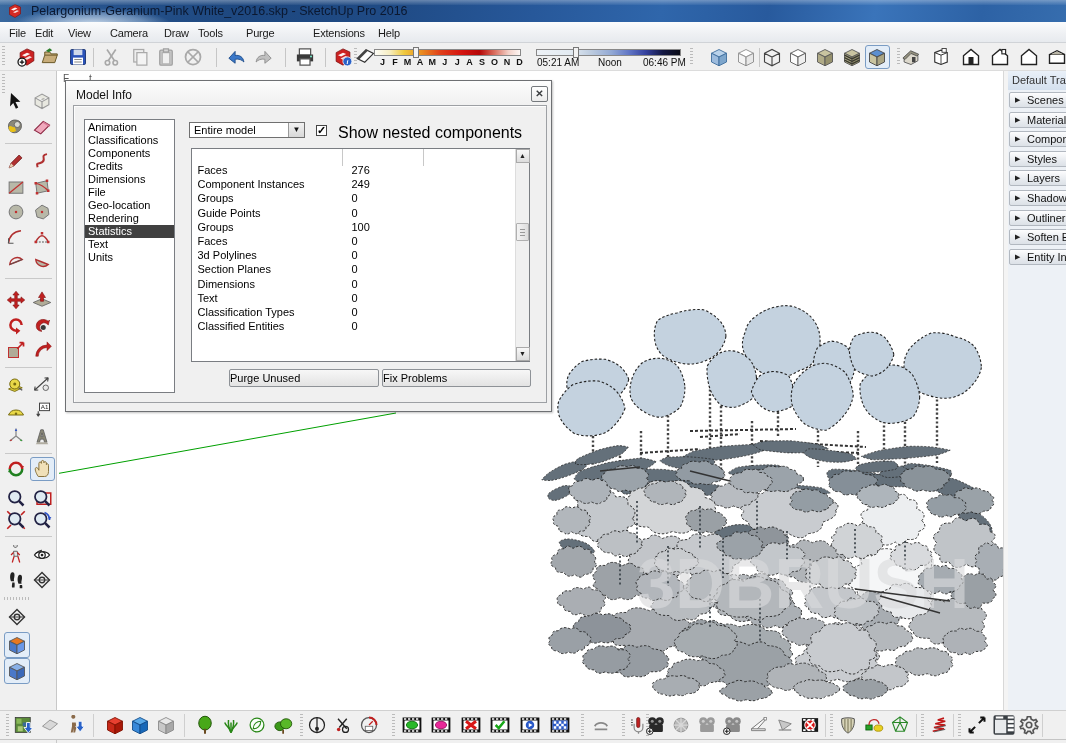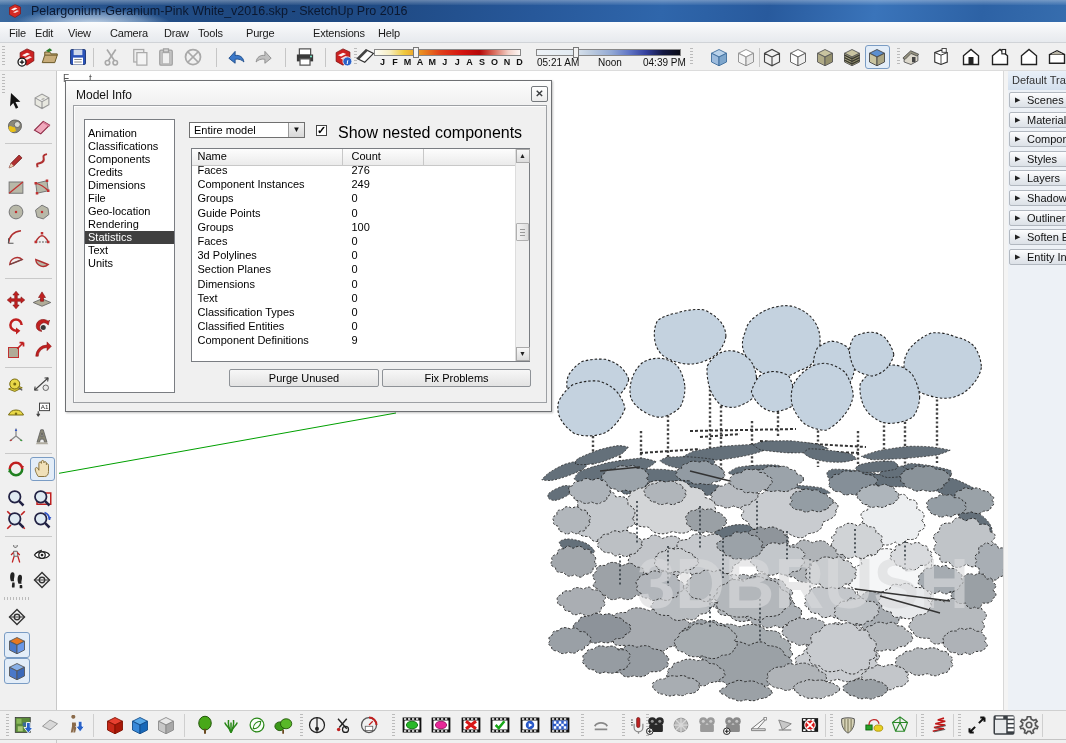--- a/index.html
+++ b/index.html
@@ -22,38 +22,38 @@
 #rightstrip{position:absolute;left:1003px;top:71px;width:5px;height:639px;background:#f4f4f4;border-left:1px solid #d8d8d8}
 #tray{position:absolute;left:1008px;top:71px;width:58px;height:639px;background:#edf1f6;overflow:hidden}
 #trayhead{position:absolute;left:0;top:0;width:100%;height:19px;white-space:nowrap;background:linear-gradient(180deg,#e9f0f8,#d4e0ee);font-size:11px;color:#333;padding:3px 0 0 4px}
 .traybar{left:1px;width:80px;height:16px;background:linear-gradient(180deg,#fdfdfe,#e4e8ed 70%,#dce1e7);border:1px solid #b2b8c0;border-radius:2px;font-size:11px;color:#111;padding:1px 0 0 17px;white-space:nowrap}
 .tri{position:absolute;left:5px;top:3px;font-size:7px;color:#222}
 #bottombar{position:absolute;left:0;top:710px;width:1066px;height:30px;background:#f0f0f0;border-top:1px solid #d0d0d0;border-bottom:1px solid #c4c4c4}
 #dialog{position:absolute;left:65px;top:80px;width:487px;height:332px;background:linear-gradient(180deg,#fdfdfd 0px,#f5f5f5 14px,#f0f0f0 26px);border:1px solid #6e7073;box-shadow:1px 1px 2px rgba(0,0,0,0.25)}
 #dlgtitle{position:absolute;left:10px;top:7px;font-size:12px;color:#111}
 #dlgclose{position:absolute;left:465px;top:5px;width:17px;height:16px;border:1px solid #75797d;border-radius:2px;background:linear-gradient(180deg,#fff,#ececec);color:#3a3d40;font-size:10px;text-align:center;line-height:14px;font-weight:bold}
 #dlggroup{position:absolute;left:7px;top:24px;width:474px;height:298px;border:1px solid #9da0a4;box-shadow:inset 1px 1px 0 #fdfdfd}
-#dlglist{position:absolute;left:10px;top:13px;width:91px;height:274px;background:#fff;border:1px solid #7a7d82;font-size:11px;padding-top:7px}
+#dlglist{position:absolute;left:10px;top:13px;width:91px;height:274px;background:#fff;border:1px solid #7a7d82;font-size:11px;padding-top:1px}
 .li{height:13px;line-height:13px;padding-left:3px;color:#000;white-space:nowrap}
 .li.sel{background:#404040;color:#fff}
 #dlgdrop{position:absolute;left:115px;top:16px;width:116px;height:16px;background:#fff;border:1px solid #707070;font-size:11px;line-height:14px;padding-left:4px}
 #dlgdroparr{position:absolute;right:0;top:0;width:16px;height:14px;background:linear-gradient(180deg,#f2f2f2,#d8d8d8);border-left:1px solid #9a9a9a;text-align:center;font-size:8px;line-height:13px;color:#111}
 #dlgcheck{position:absolute;left:242px;top:19px;width:11px;height:11px;background:#fff;border:1px solid #444;font-size:11px;line-height:9px;text-align:center;color:#000;font-weight:bold}
 #dlgchecklab{position:absolute;left:264px;top:18px;font-size:16px;color:#000}
 #dlgtable{position:absolute;left:116.5px;top:42px;width:339px;height:214px;background:#fff;border:1px solid #7a7d82}
 #thead{position:absolute;left:0;top:0;width:324px;height:17px;background:linear-gradient(180deg,#fdfdfd,#ebebeb);border-bottom:1px solid #c8c8c8;font-size:11px}
 #thead span{position:absolute;top:1px}
 #tbody{position:absolute;left:0;top:15px;width:324px}
 .trow{height:14.2px;font-size:11px;position:relative}
 .c1{position:absolute;left:6px;top:0}
 .c2{position:absolute;left:160px;top:0}
 #vscroll{position:absolute;right:0;top:0;width:14px;height:212px;background:#f0f0f0;border-left:1px solid #ddd}
 .sbtn{position:absolute;left:0;width:14px;height:14px;background:linear-gradient(180deg,#f8f8f8,#dcdcdc);border:1px solid #aaa;font-size:7px;text-align:center;line-height:12px;color:#222}
 #sthumb{position:absolute;left:0;top:74px;width:13px;height:18px;background:linear-gradient(90deg,#f4f4f4,#ddd);border:1px solid #b0b0b0;border-radius:1px}
-.btn{position:absolute;top:263px;height:18px;background:linear-gradient(180deg,#f7f7f7,#e3e3e3);border:1px solid #8e9297;border-radius:2px;font-size:11px;text-align:center;padding-top:2px;color:#000}
+.btn{position:absolute;top:263px;height:18px;background:linear-gradient(180deg,#f7f7f7,#e3e3e3);border:1px solid #8e9297;border-radius:2px;font-size:11px;padding-top:2px;color:#000}
 .fragF{position:absolute;font-size:10px;color:#555}
 </style></head><body>
 <div id="titlebar">
  <svg id="tblogo" width="16" height="16" viewBox="0 0 16 16">
       <path d="M2.5,4.5 L8,1.5 L13.5,4 L13.5,11 L8,14.5 L2.5,11.5 Z" fill="#d42a24" stroke="#7a0f0f" stroke-width="0.6"></path>
       <path d="M4,6.5 L8,4.5 L10.5,5.6 L6.5,7.6 Z" fill="#fff" opacity="0.95"></path>
       <path d="M6,9.2 L10,7.2 L12,8.1 L8,10.1 Z" fill="#fff" opacity="0.85"></path>
     </svg>
  <span class="txt">Pelargonium-Geranium-Pink White_v2016.skp - SketchUp Pro 2016</span>
 </div>
@@ -333,21 +333,21 @@
 <div class="ab mon" style="left:452.2px;top:57px">J</div>
 <div class="ab mon" style="left:464.6px;top:57px">A</div>
 <div class="ab mon" style="left:477.1px;top:57px">S</div>
 <div class="ab mon" style="left:489.6px;top:57px">O</div>
 <div class="ab mon" style="left:502.0px;top:57px">N</div>
 <div class="ab mon" style="left:514.5px;top:57px">D</div>
 <div class="ab" style="left:536px;top:49px;width:145px;height:7px;border:1px solid #888;background:linear-gradient(90deg,#eef2f6 0%,#e2eaf1 24%,#bccbdf 38%,#93a9d4 52%,#6277c6 64%,#35419e 76%,#141843 88%,#0a0b16 100%)"></div>
 <div class="ab" style="left:572.5px;top:47px;width:6px;height:11px;border:1px solid #777;background:#f2f2f2"></div>
 <div class="ab tlab" style="left:537px;top:57px">05:21 AM</div>
 <div class="ab tlab" style="left:598px;top:57px">Noon</div>
-<div class="ab tlab" style="left:643px;top:57px">04:39 PM</div>
+<div class="ab tlab" style="left:643px;top:57px">06:46 PM</div>
 <div class="ab grip" style="left:690px;top:48px;width:3px;height:18px"></div>
 <svg class="ab" style="left:709px;top:47px;width:20px;height:20px" viewBox="0 0 16 16">
     <path d="M2,5 L8,2 L14,5 L8,8 Z" fill="#b9d2ea" stroke="#3a6a9a" stroke-width="0.7"></path>
     <path d="M2,5 L8,8 L8,15 L2,12 Z" fill="#9cbbdd" stroke="#3a6a9a" stroke-width="0.7"></path>
     <path d="M14,5 L8,8 L8,15 L14,12 Z" fill="#7ea6cc" stroke="#3a6a9a" stroke-width="0.7"></path>
   </svg>
 <svg class="ab" style="left:736px;top:47px;width:20px;height:20px" viewBox="0 0 16 16">
     <path d="M2,5 L8,2 L14,5 L8,8 Z" fill="#fff" stroke="#888" stroke-width="0.7"></path>
     <path d="M2,5 L8,8 L8,15 L2,12 Z" fill="#f4f4f4" stroke="#888" stroke-width="0.7"></path>
     <path d="M14,5 L8,8 L8,15 L14,12 Z" fill="#e8e8e8" stroke="#888" stroke-width="0.7"></path>
@@ -902,24 +902,20 @@
         <div class="li">Geo-location</div>
         <div class="li">Rendering</div>
         <div class="li sel">Statistics</div>
         <div class="li">Text</div>
         <div class="li">Units</div>
       </div>
   <div id="dlgdrop">Entire model<div id="dlgdroparr">▼</div></div>
   <div id="dlgcheck">✓</div>
   <div id="dlgchecklab">Show nested components</div>
   <div id="dlgtable">
-    <div id="thead">
-          <span style="left:6px">Name</span>
-          <span style="left:160px">Count</span>
-        </div>
     <div class="ab" style="left:150px;top:0;width:1px;height:17px;background:#c8c8c8"></div>
     <div class="ab" style="left:231px;top:0;width:1px;height:17px;background:#c8c8c8"></div>
     <div id="tbody">
           <div class="trow">
             <span class="c1">Faces</span>
             <span class="c2">276</span>
           </div>
           <div class="trow">
             <span class="c1">Component Instances</span>
             <span class="c2">249</span>
@@ -956,24 +952,20 @@
             <span class="c1">Text</span>
             <span class="c2">0</span>
           </div>
           <div class="trow">
             <span class="c1">Classification Types</span>
             <span class="c2">0</span>
           </div>
           <div class="trow">
             <span class="c1">Classified Entities</span>
             <span class="c2">0</span>
-          </div>
-          <div class="trow">
-            <span class="c1">Component Definitions</span>
-            <span class="c2">9</span>
           </div>
         </div>
     <div id="vscroll">
       <div class="sbtn" style="top:0">▲</div>
       <div class="sbtn" style="bottom:0">▼</div>
       <div id="sthumb">
             <div style="margin:5px 3px 0 3px;height:1px;background:#999"></div>
             <div style="margin:2px 3px 0 3px;height:1px;background:#999"></div>
             <div style="margin:2px 3px 0 3px;height:1px;background:#999"></div>
           </div>

